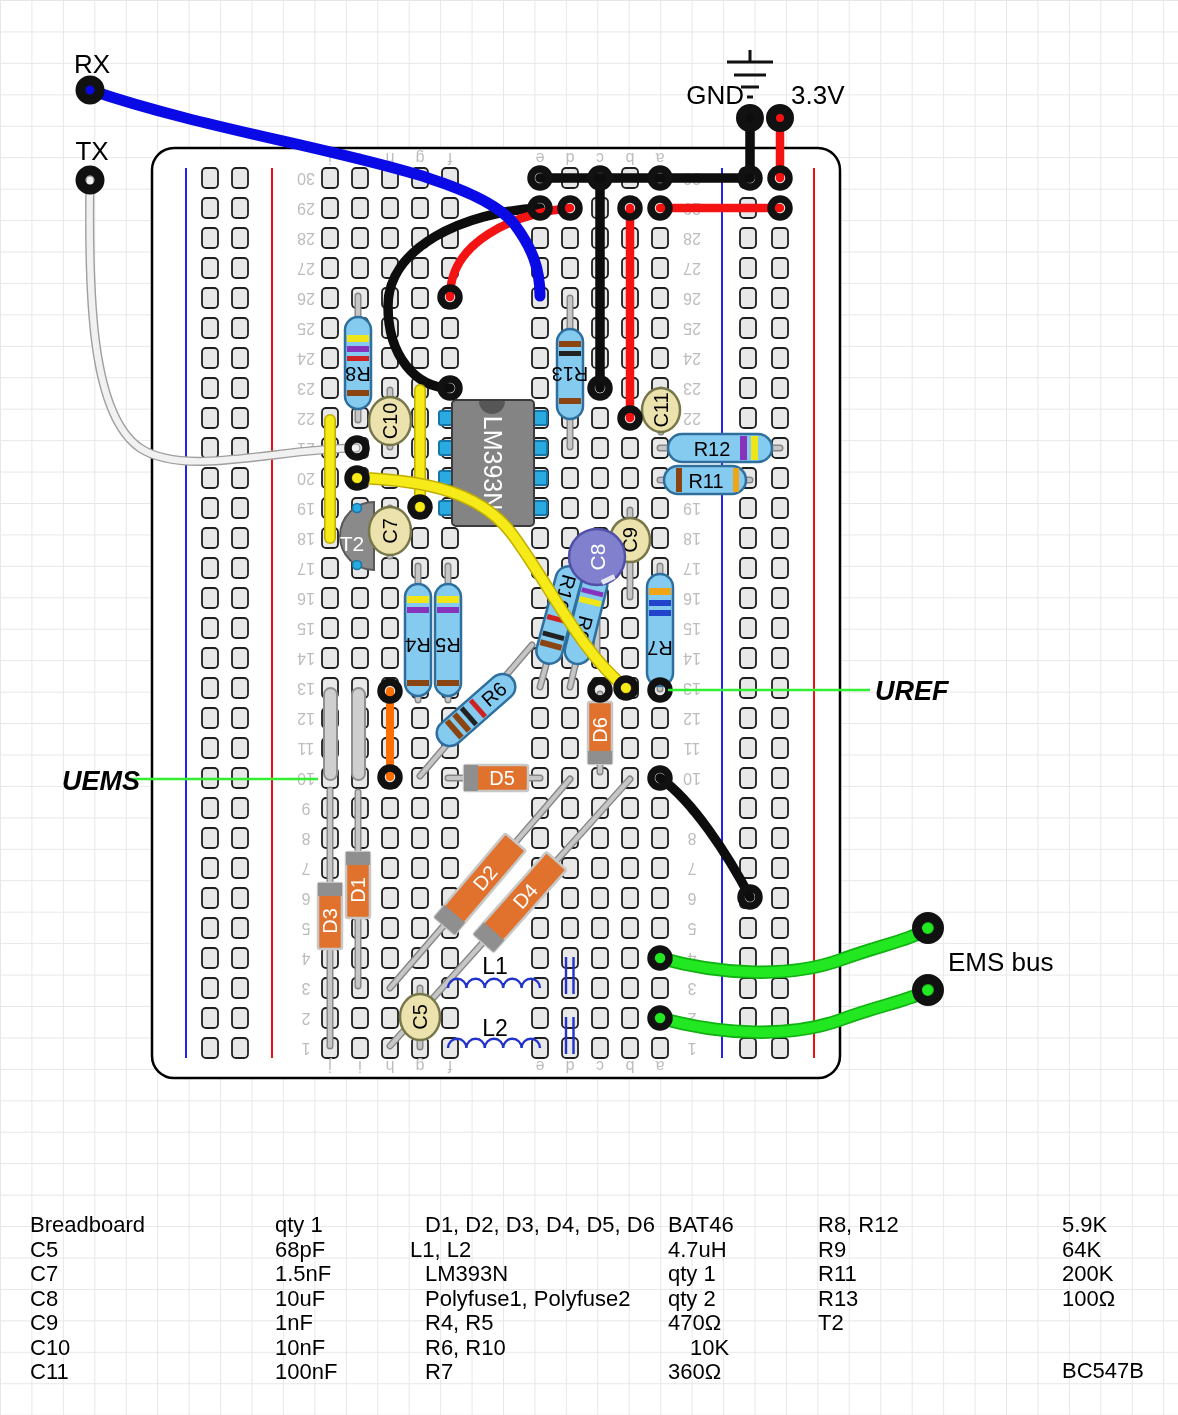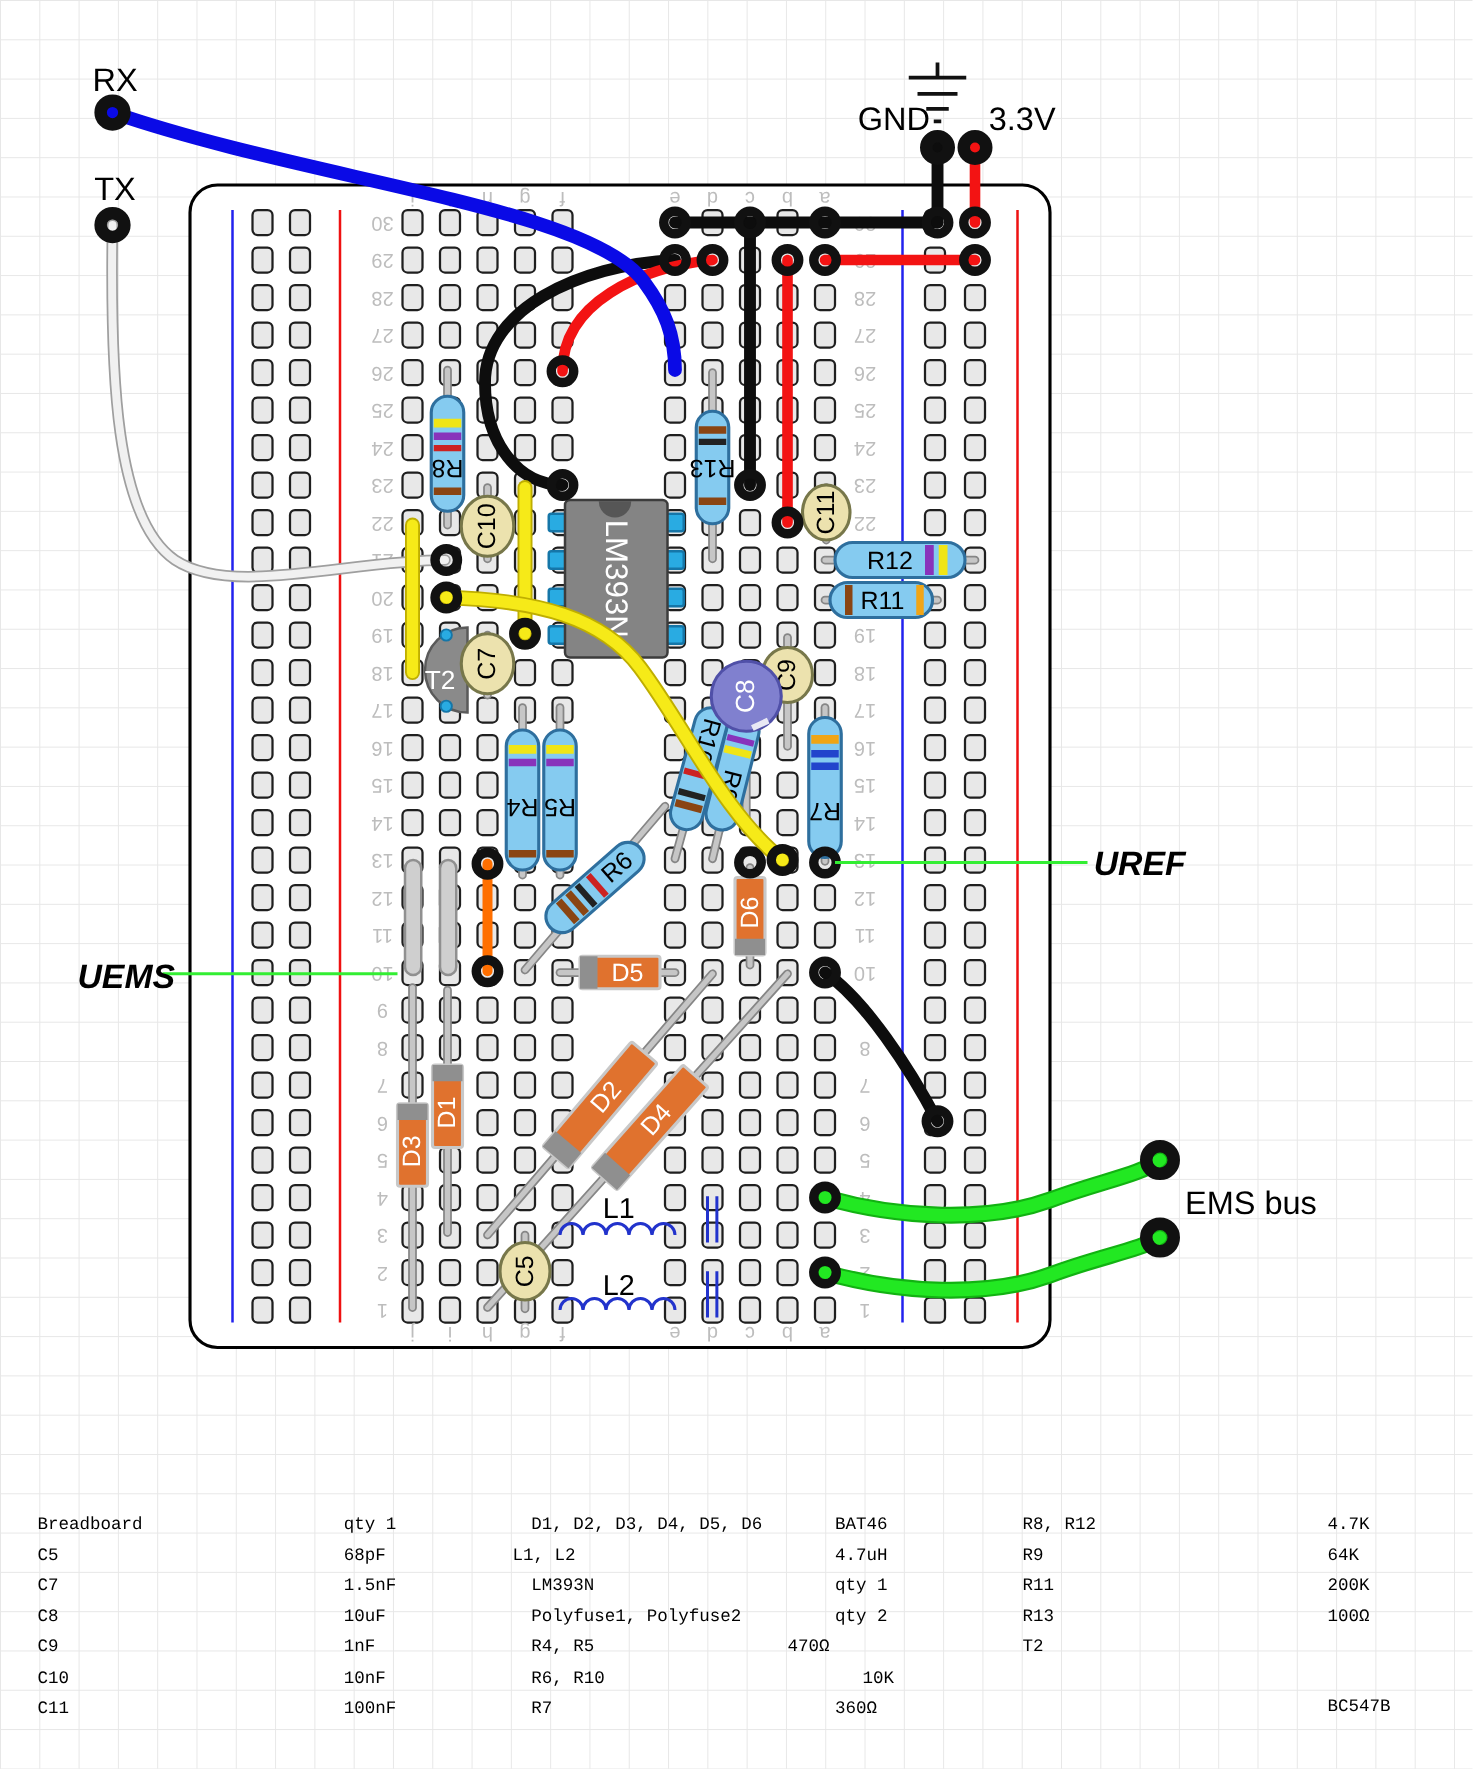--- a/index.html
+++ b/index.html
@@ -20,21 +20,21 @@
   .lbl-pin{font-size:26px; fill:#000;}
   .hole{fill:#e8e8e8; stroke:#1f1f1f; stroke-width:1.8;}
   .ring{fill:none; stroke:#111; stroke-width:7.5;}
   .ring-big{fill:none; stroke:#111; stroke-width:10;}
   .lead-u{stroke:#868686; stroke-width:7; fill:none; stroke-linecap:round;}
   .lead-o{stroke:#c6c6c6; stroke-width:4.2; fill:none; stroke-linecap:round;}
   .res-body{fill:#85cbf0; stroke:#2e6f9e; stroke-width:2.5;}
   .cap-body{fill:#ece2ae; stroke:#77774a; stroke-width:2.5;}
   .diode-body{fill:#e0722e; stroke:#c8c8c8; stroke-width:2.5;}
   .diode-cap{fill:#8f8f8f; stroke:none;}
-  #parts-list span{position:absolute; font-size:14px; color:#000; white-space:nowrap;font-family:Liberation Mono, monospace;}
+  #parts-list span{position:absolute; font-size:22px; color:#000; white-space:nowrap;}
 </style>
 </head>
 <body>
 
 <div class="page">
 <svg width="1178" height="1415" viewBox="0 0 1178 1415">
 
   <g>
     <rect x="152" y="148" width="688" height="930" rx="22" fill="#ffffff" stroke="#000" stroke-width="2.5"></rect>
     <line x1="186" y1="168" x2="186" y2="1058" stroke="#2222ee" stroke-width="2"></line>
@@ -879,27 +879,27 @@
       <span style="left: 275px; top: 1359px;">100nF</span>
       <span style="left: 425px; top: 1212px;">D1, D2, D3, D4, D5, D6</span>
       <span style="left: 668px; top: 1212px;">BAT46</span>
       <span style="left: 410px; top: 1236.5px;">L1, L2</span>
       <span style="left: 668px; top: 1236.5px;">4.7uH</span>
       <span style="left: 425px; top: 1261px;">LM393N</span>
       <span style="left: 668px; top: 1261px;">qty 1</span>
       <span style="left: 425px; top: 1285.5px;">Polyfuse1, Polyfuse2</span>
       <span style="left: 668px; top: 1285.5px;">qty 2</span>
       <span style="left: 425px; top: 1310px;">R4, R5</span>
-      <span style="left: 630px; top: 1310px;">470Ω</span>
+      <span style="left: 668px; top: 1310px;">470Ω</span>
       <span style="left: 425px; top: 1334.5px;">R6, R10</span>
       <span style="left: 690px; top: 1334.5px;">10K</span>
       <span style="left: 425px; top: 1359px;">R7</span>
       <span style="left: 668px; top: 1359px;">360Ω</span>
       <span style="left: 818px; top: 1212px;">R8, R12</span>
-      <span style="left: 1062px; top: 1212px;">4.7K</span>
+      <span style="left: 1062px; top: 1212px;">5.9K</span>
       <span style="left: 818px; top: 1236.5px;">R9</span>
       <span style="left: 1062px; top: 1236.5px;">64K</span>
       <span style="left: 818px; top: 1261px;">R11</span>
       <span style="left: 1062px; top: 1261px;">200K</span>
       <span style="left: 818px; top: 1285.5px;">R13</span>
       <span style="left: 1062px; top: 1285.5px;">100Ω</span>
       <span style="left: 818px; top: 1310px;">T2</span>
       <span style="left: 1062px; top: 1310px; margin-top: 48px;">BC547B</span>
     </div>
 </div>

